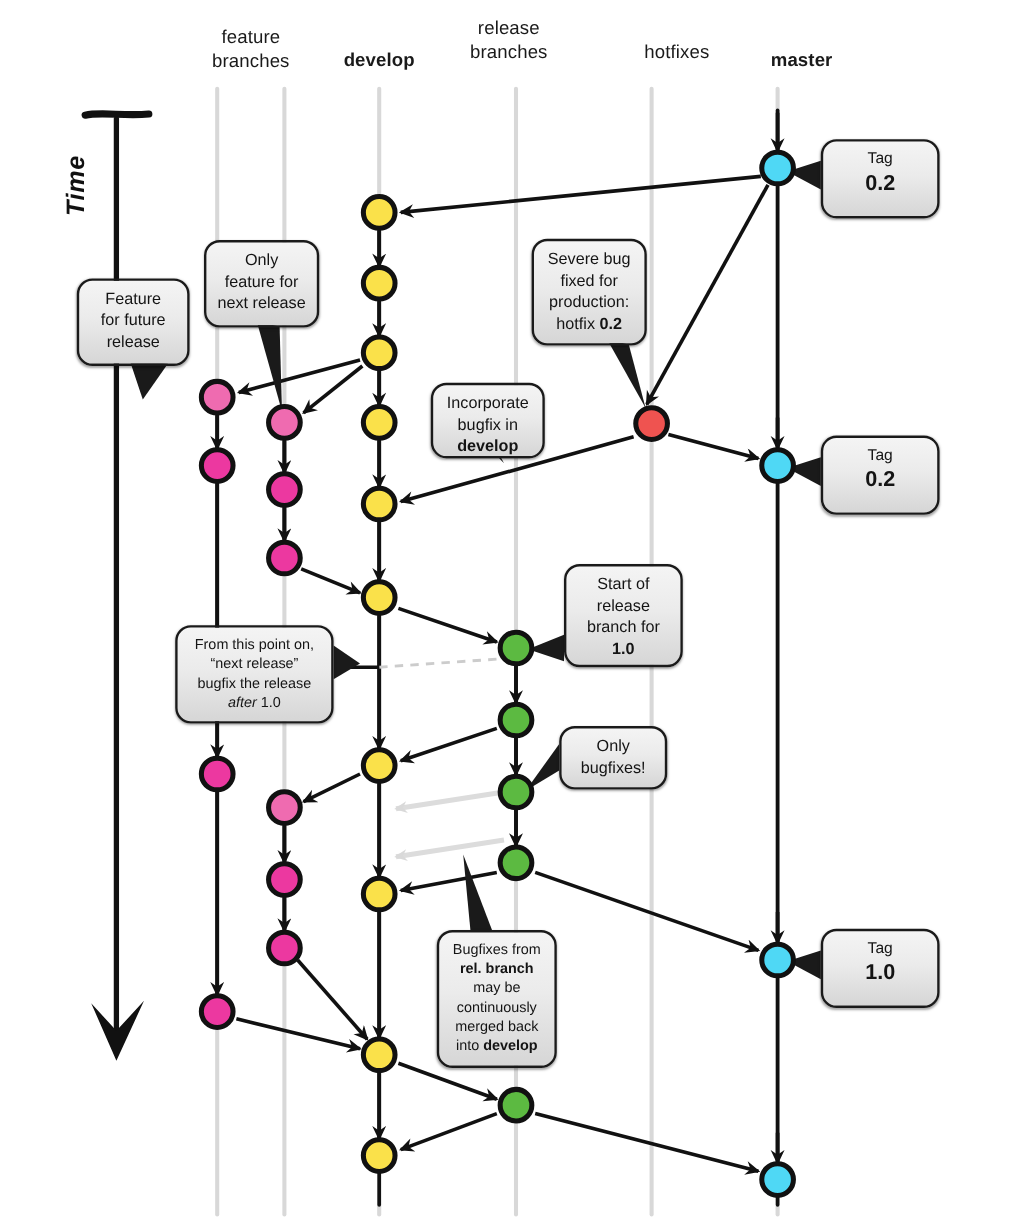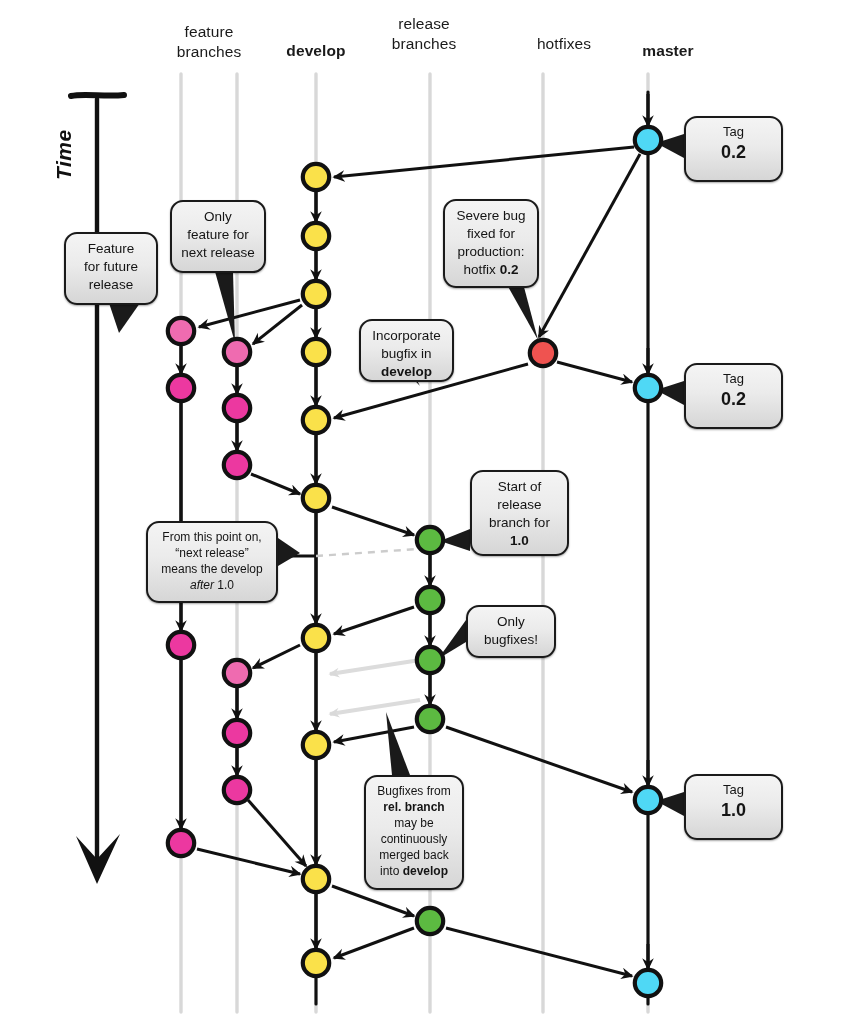--- a/index.html
+++ b/index.html
@@ -314,21 +314,21 @@
         <span class="ln">Severe bug</span>
         <span class="ln">fixed for</span>
         <span class="ln">production:</span>
         <span class="ln">hotfix <b>0.2</b></span>
       </div>
     </div>
   <div class="callout small" style="left: 146px; top: 521px; width: 132px; height: 82px;">
       <div>
         <span class="ln">From this point on,</span>
         <span class="ln">“next release”</span>
-        <span class="ln">means the develop</span>
+        <span class="ln">bugfix the release</span>
         <span class="ln"><i>after</i> 1.0</span>
       </div>
     </div>
   <div class="callout" style="left: 470px; top: 470px; width: 99px; height: 86px;">
       <div>
         <span class="ln">Start of</span>
         <span class="ln">release</span>
         <span class="ln">branch for</span>
         <span class="ln"><b>1.0</b></span>
       </div>

